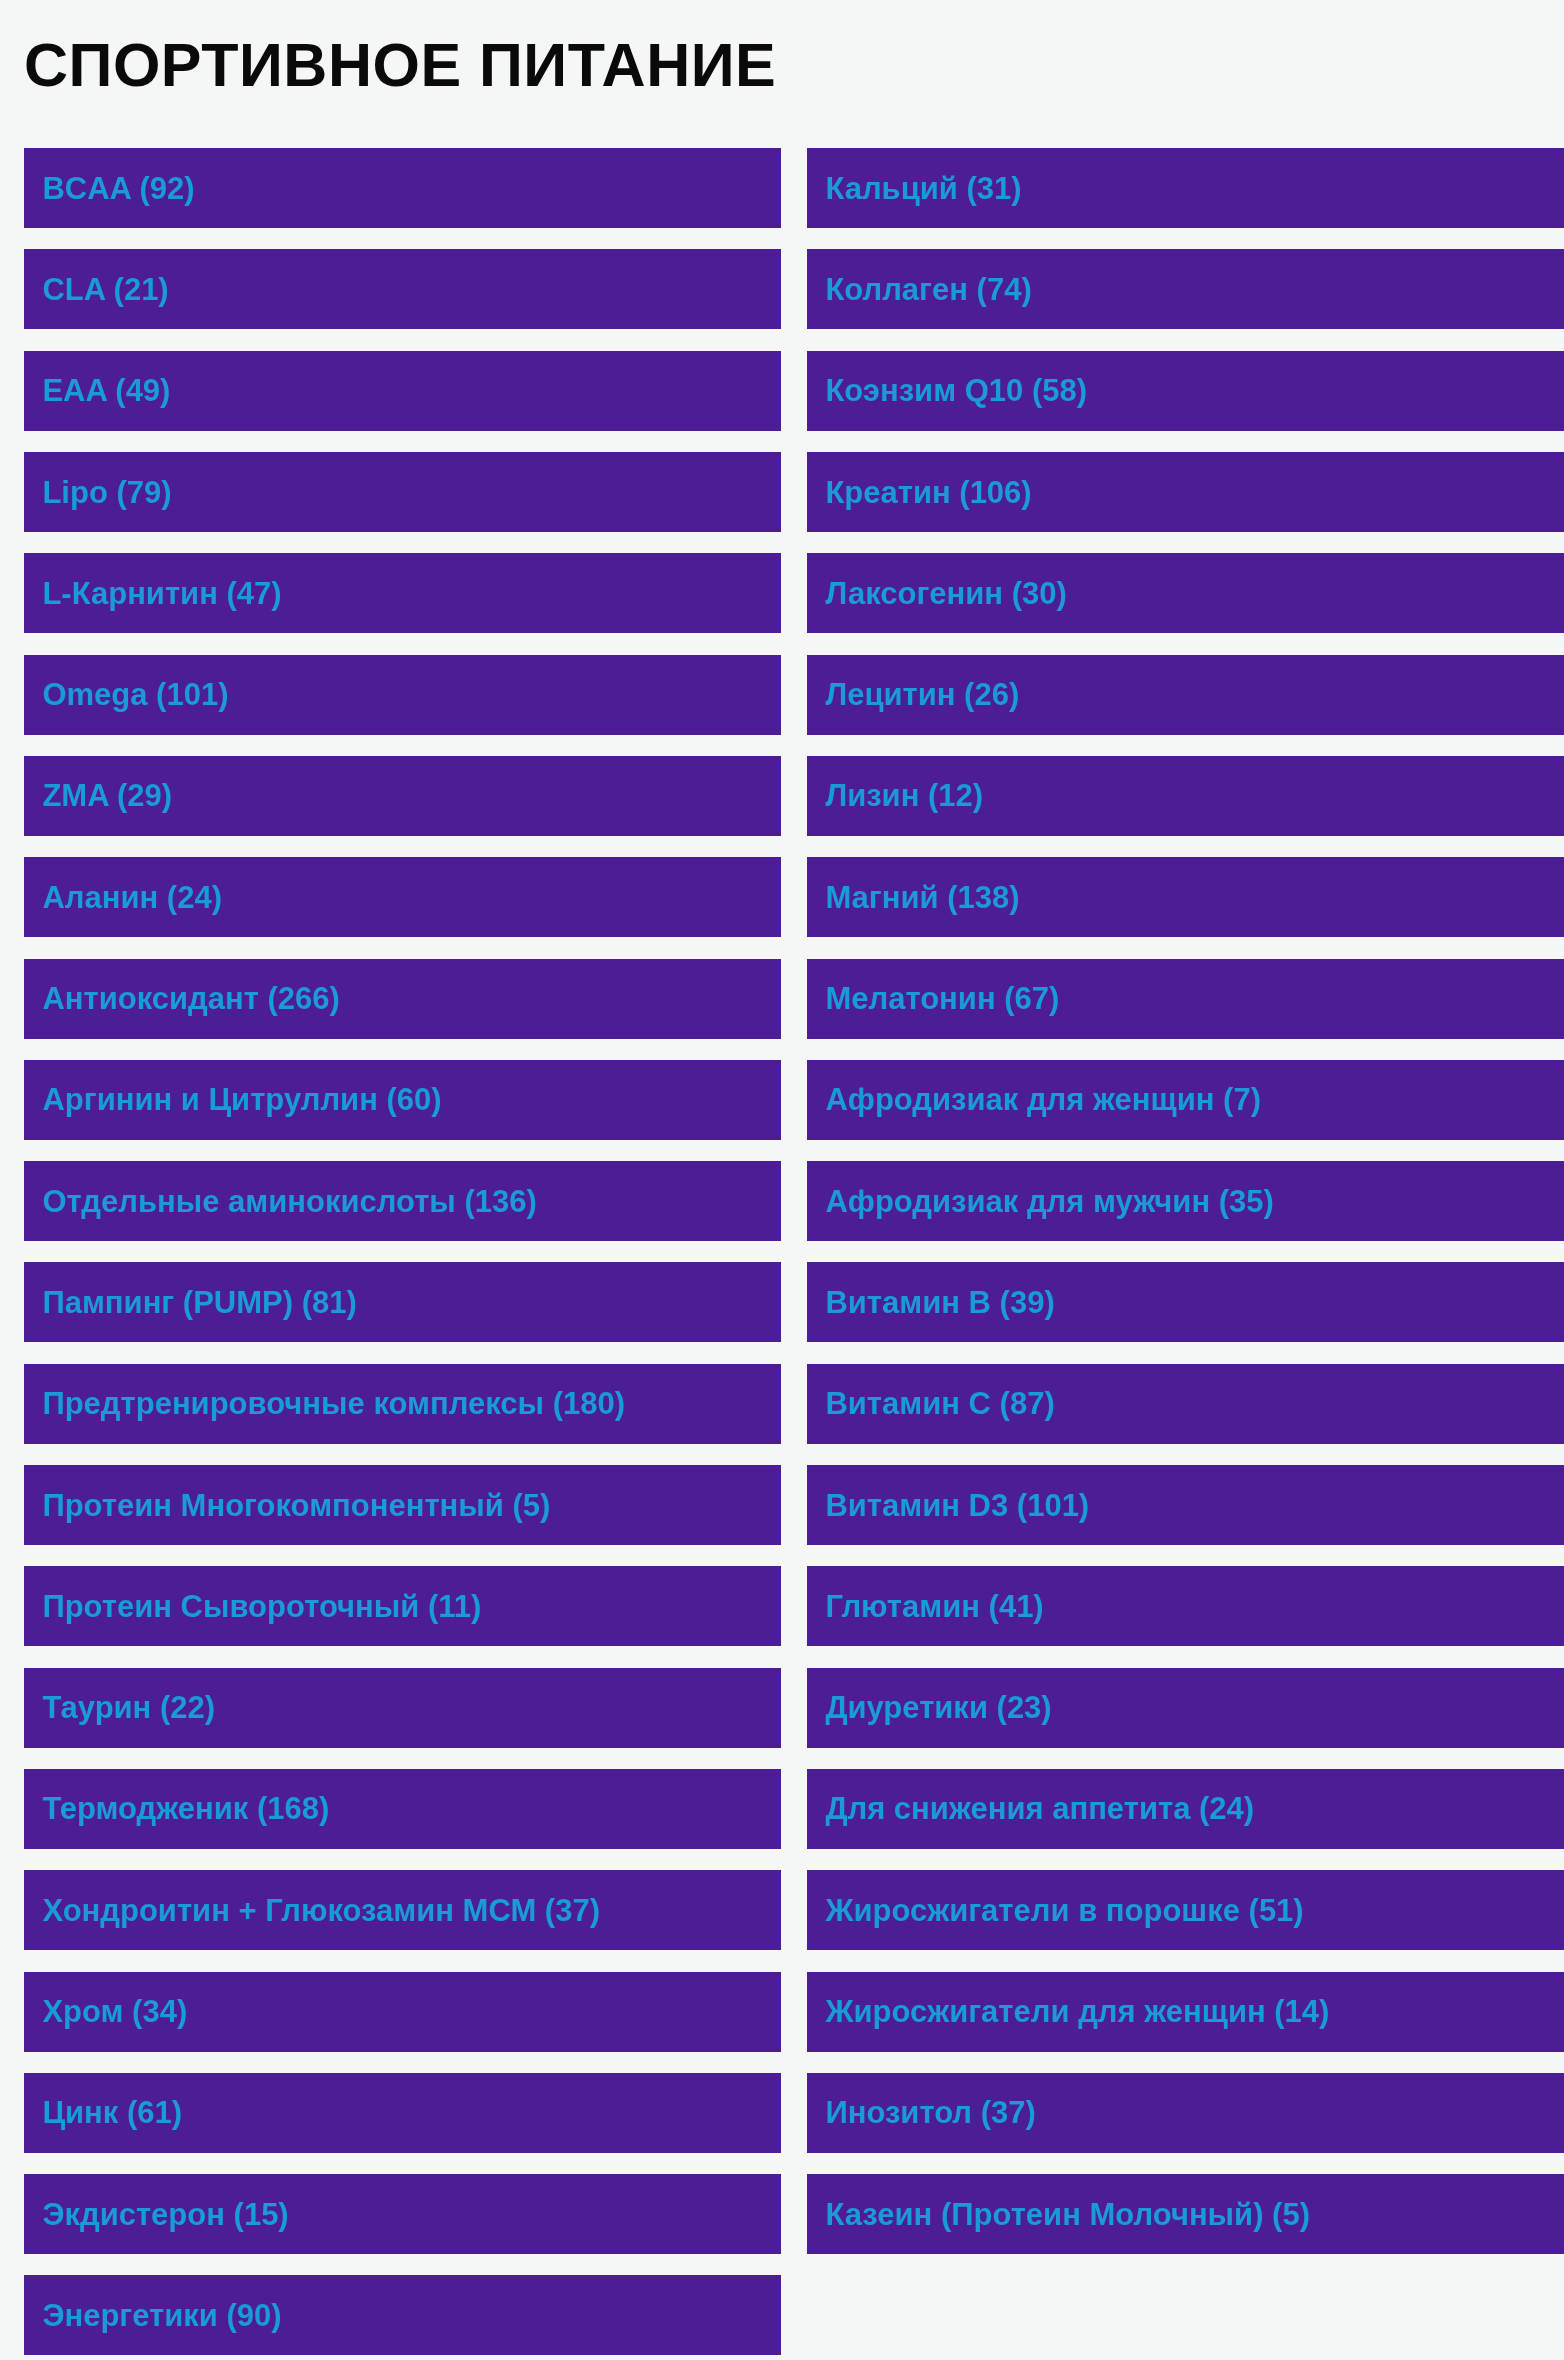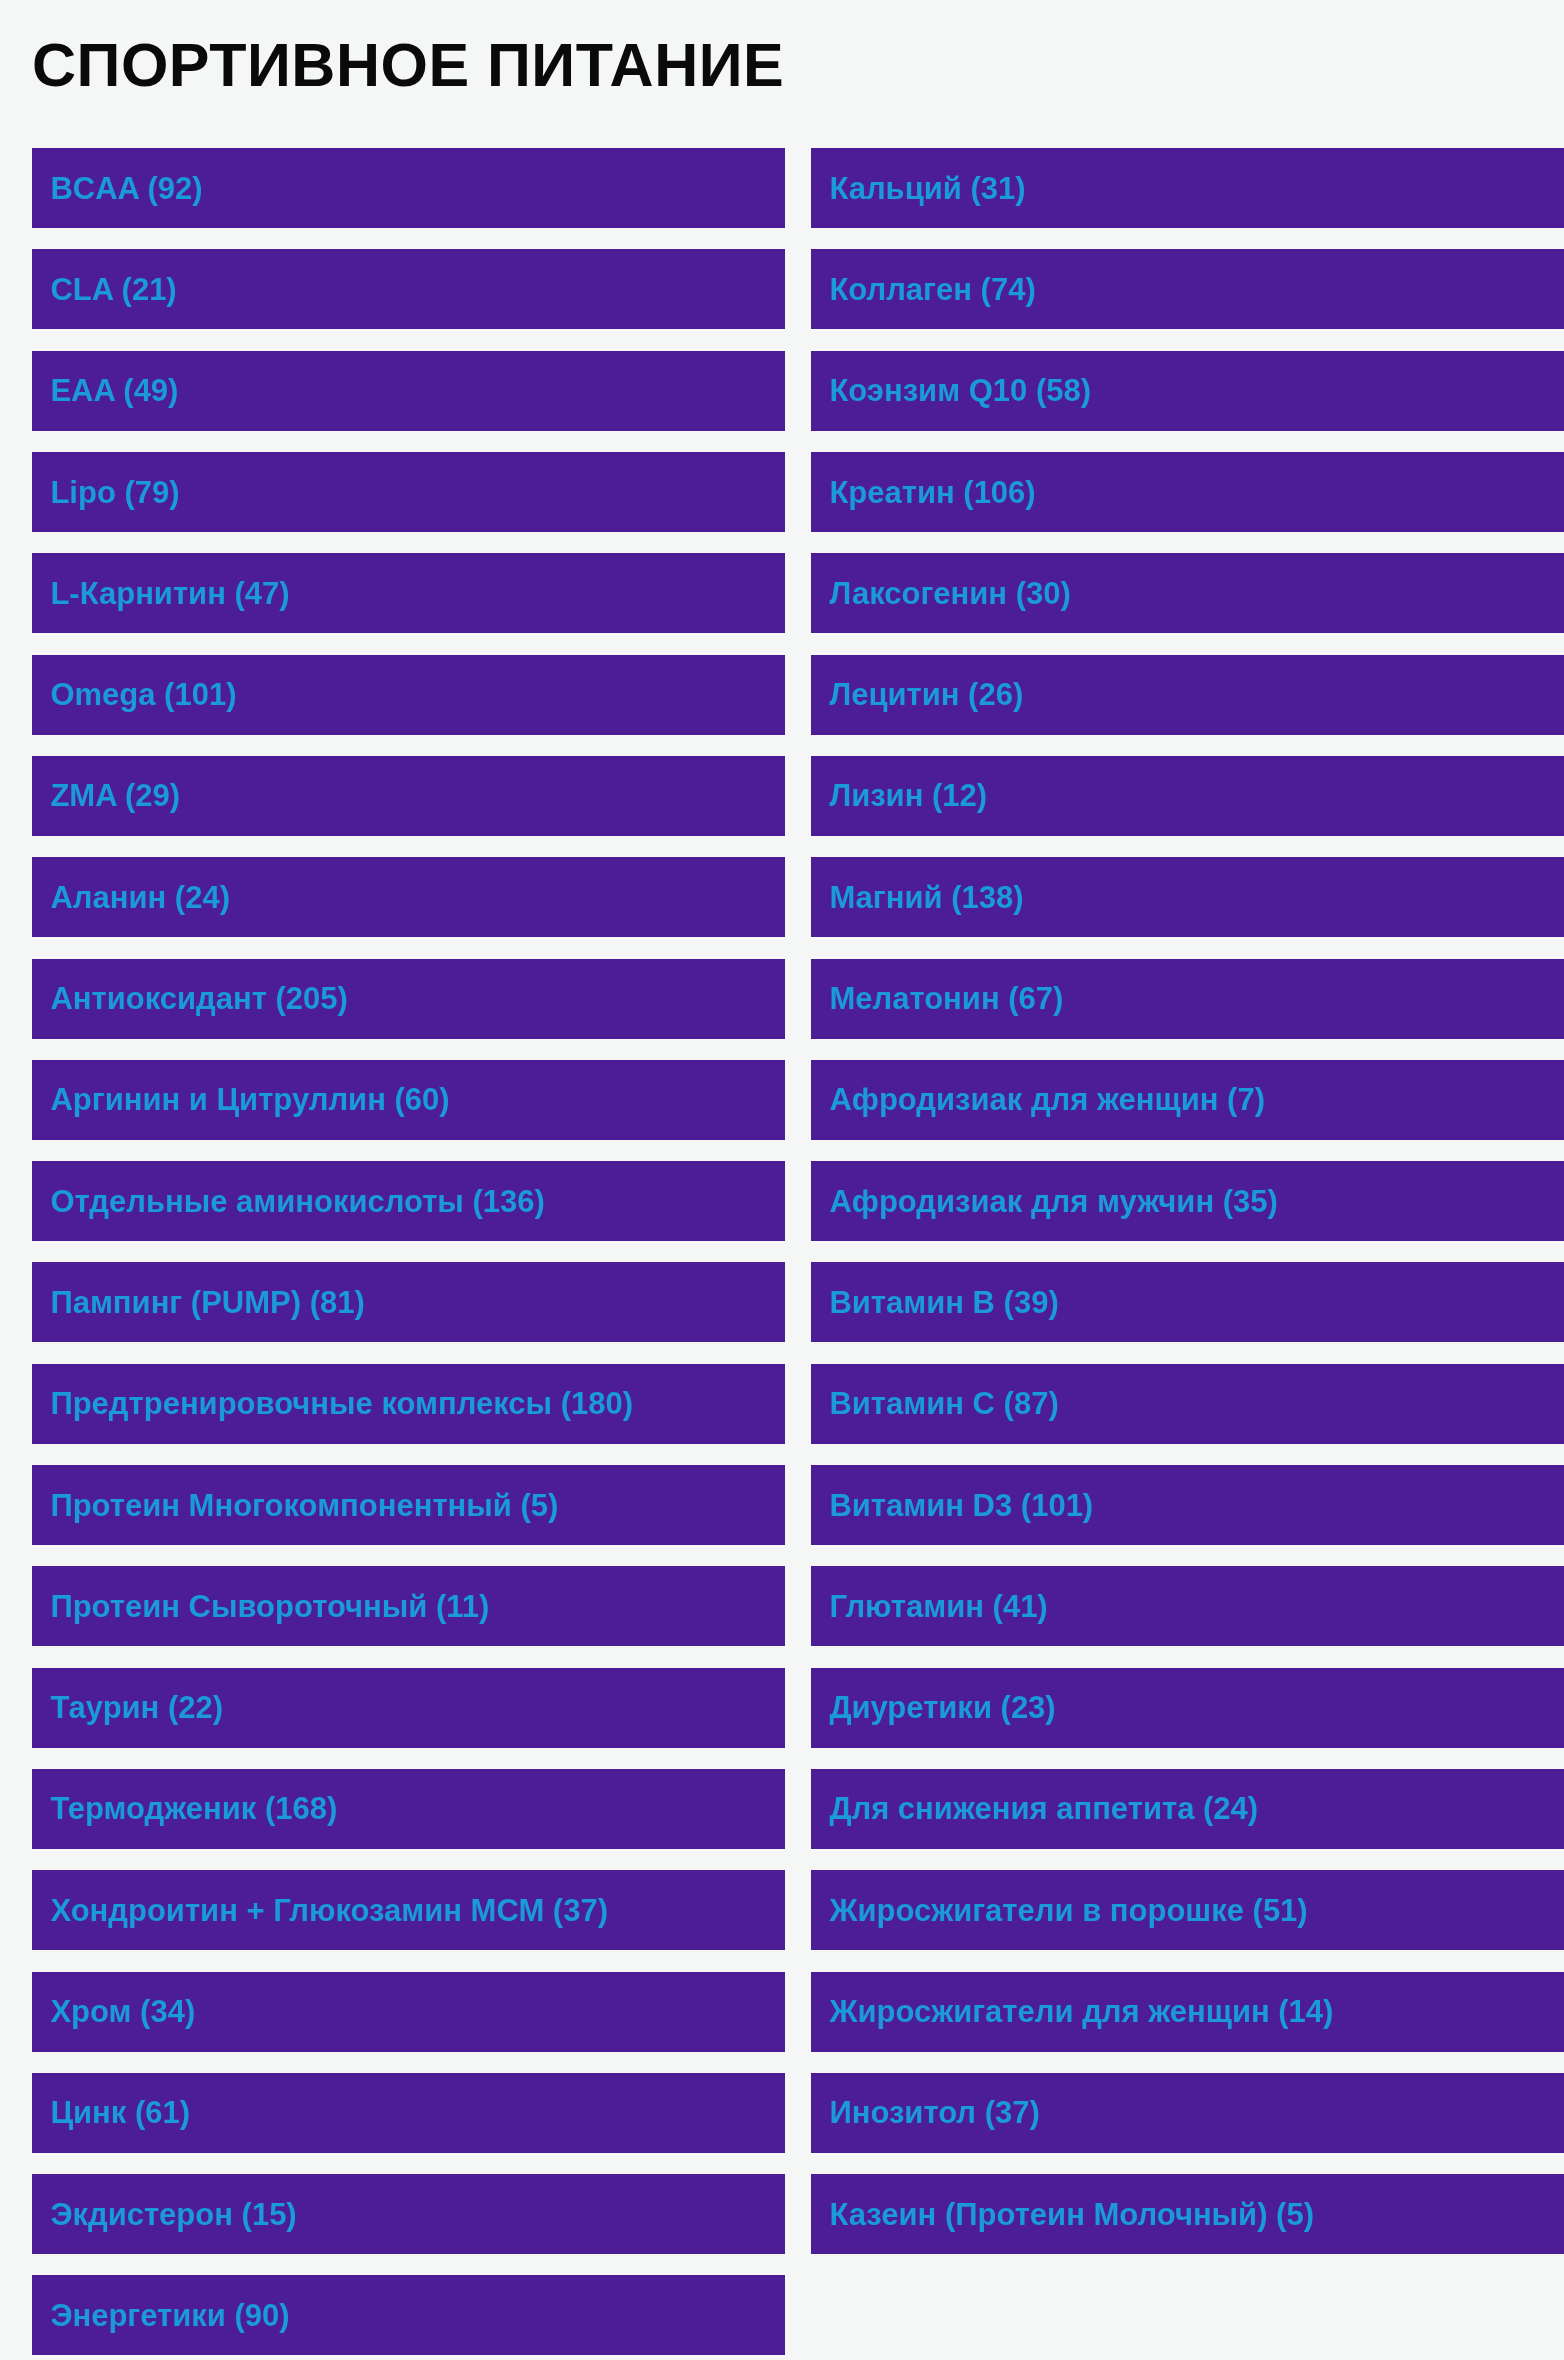--- a/index.html
+++ b/index.html
@@ -8,21 +8,21 @@
     background: #f5f6f6;
     font-family: "Liberation Sans", sans-serif;
   }
   body {
     width: 1564px;
     min-height: 2361px;
     box-sizing: border-box;
     overflow: hidden;
   }
   .container {
-    padding: 29px 0 0 32px;
+    padding: 29px 0 0 24px;
   }
   h1.page-title {
     margin: 0 0 46px 0;
     font-size: 61px;
     line-height: 1.2;
     font-weight: bold;
     color: #0a0a0a;
     letter-spacing: 0.5px;
   }
   .category-grid {
@@ -97,21 +97,21 @@
       <a href="#" class="category-item">
         <span class="category-label">Лизин (12)</span>
       </a>
       <a href="#" class="category-item">
         <span class="category-label">Аланин (24)</span>
       </a>
       <a href="#" class="category-item">
         <span class="category-label">Магний (138)</span>
       </a>
       <a href="#" class="category-item">
-        <span class="category-label">Антиоксидант (205)</span>
+        <span class="category-label">Антиоксидант (266)</span>
       </a>
       <a href="#" class="category-item">
         <span class="category-label">Мелатонин (67)</span>
       </a>
       <a href="#" class="category-item">
         <span class="category-label">Аргинин и Цитруллин (60)</span>
       </a>
       <a href="#" class="category-item">
         <span class="category-label">Афродизиак для женщин (7)</span>
       </a>

